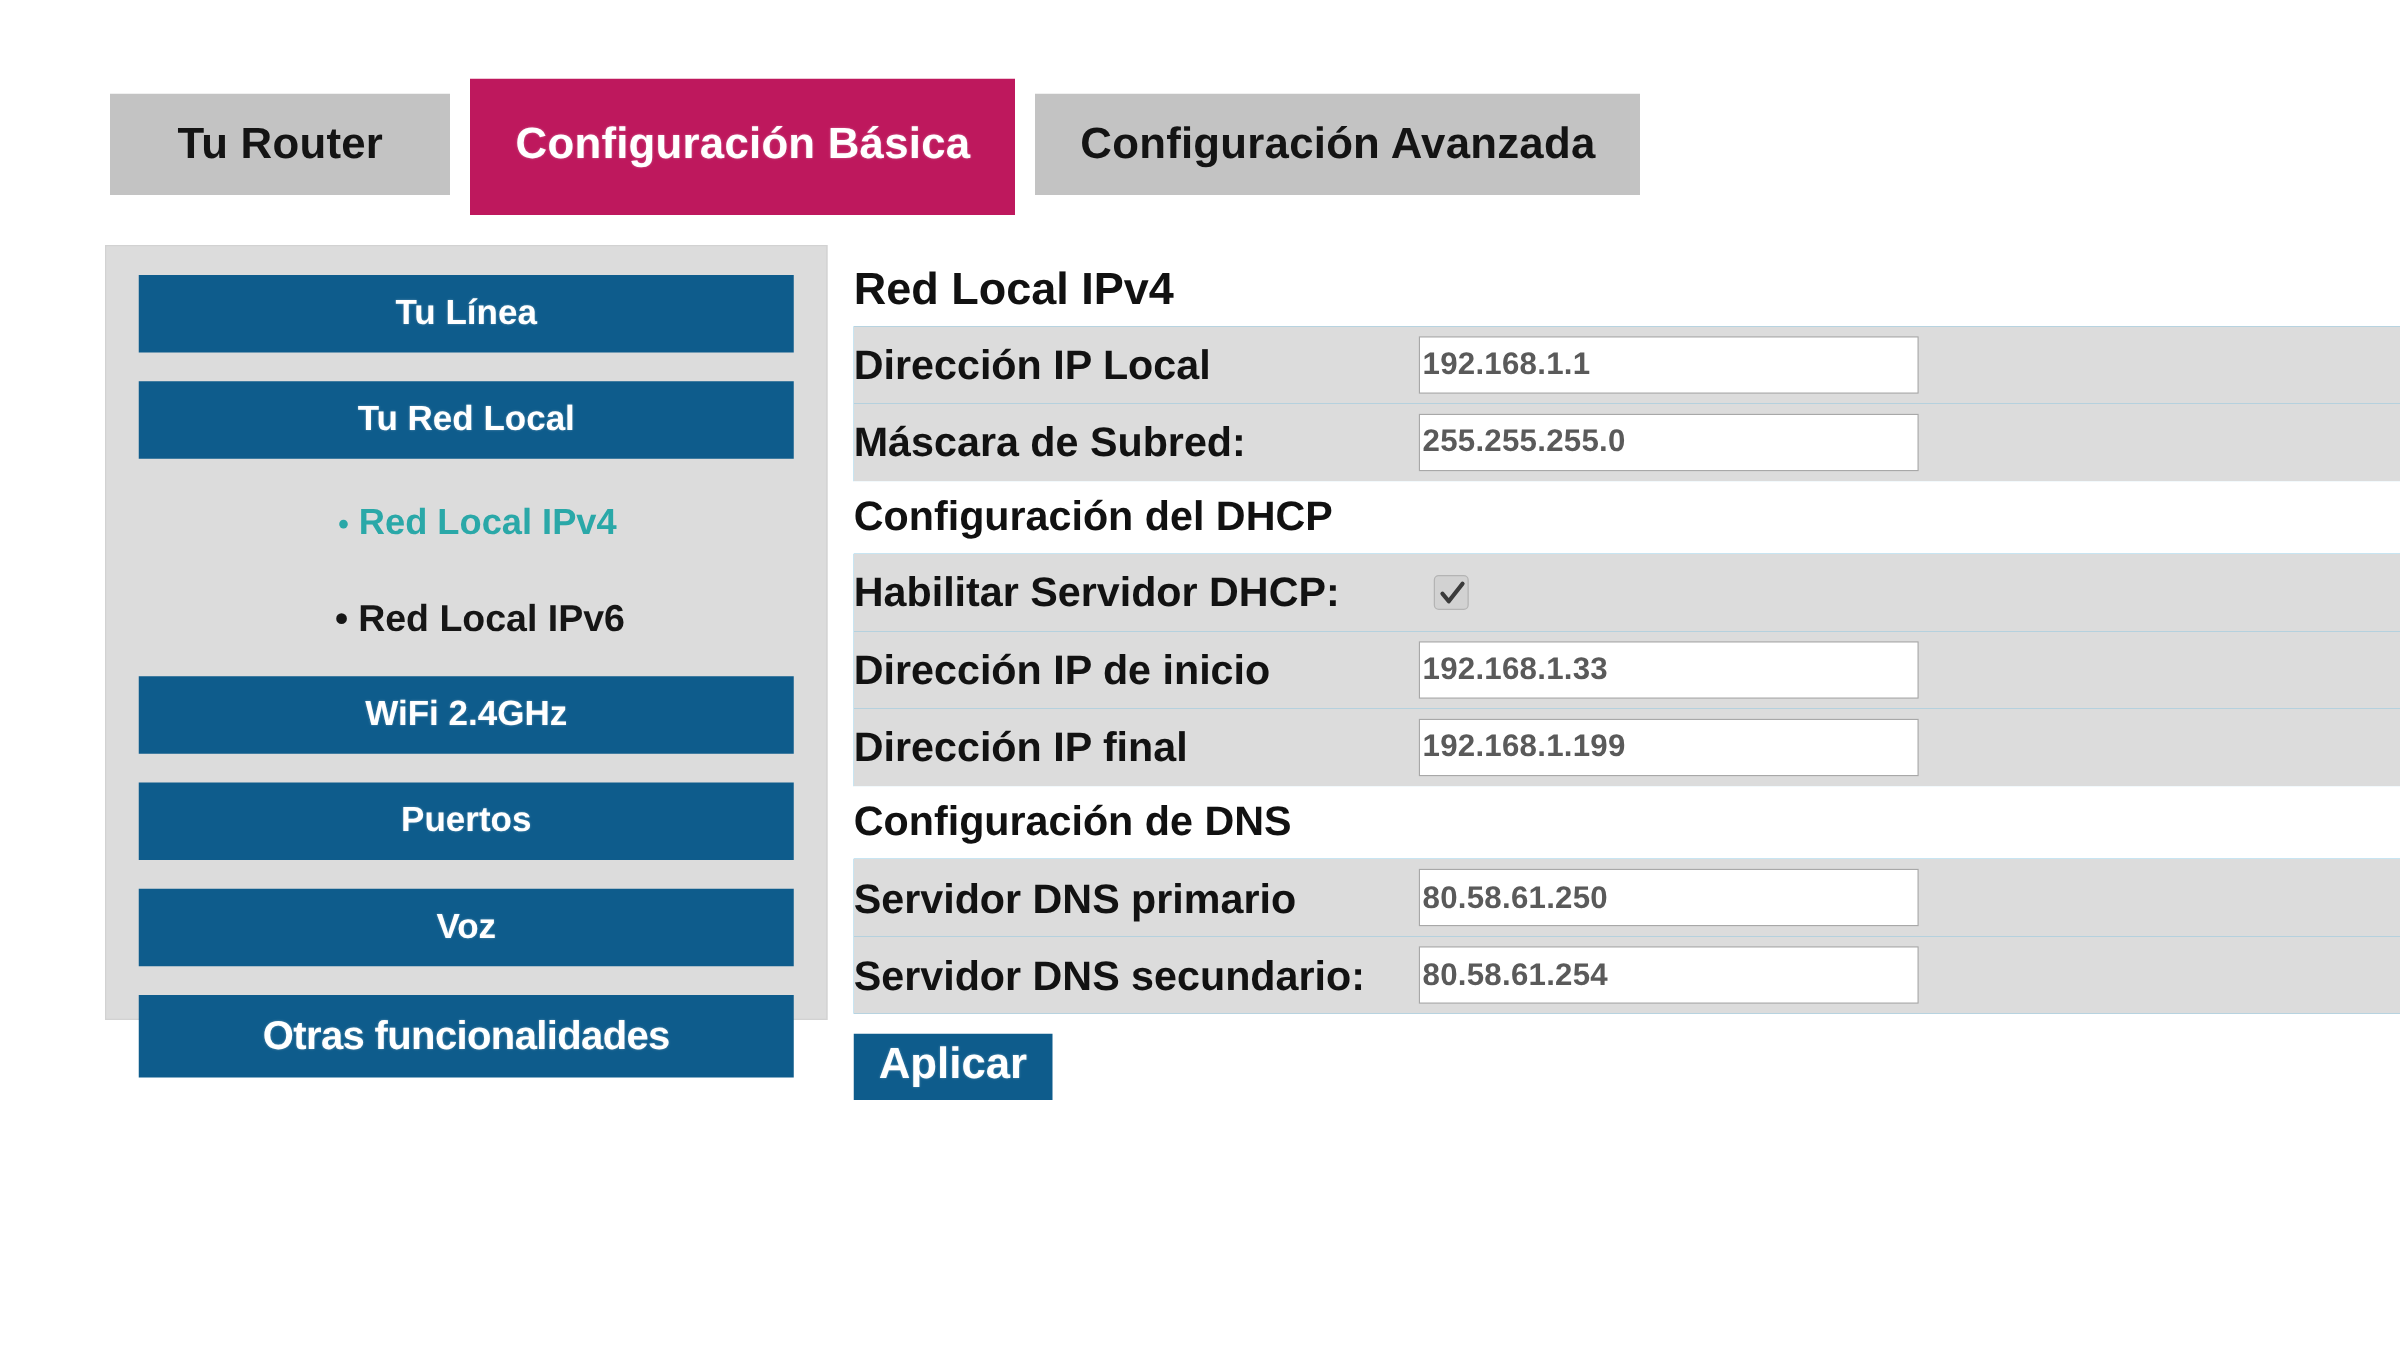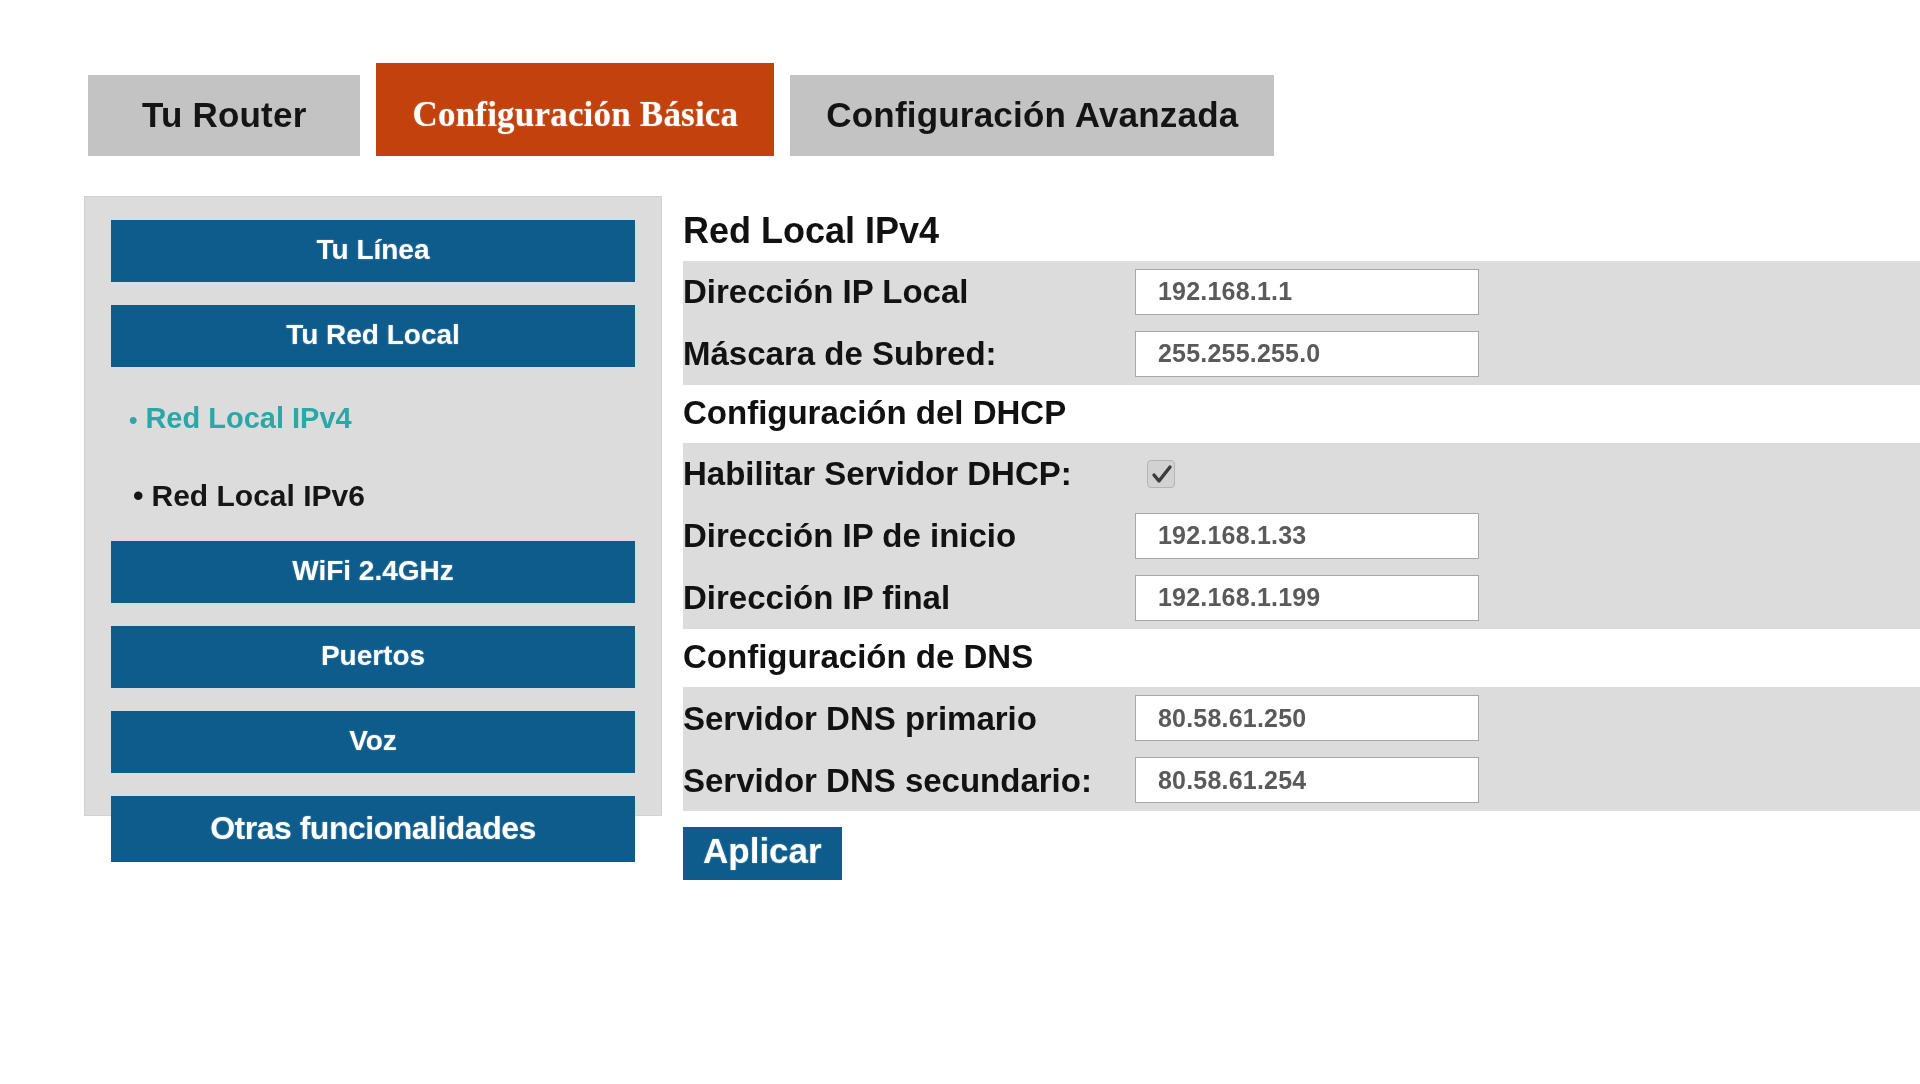--- a/index.html
+++ b/index.html
@@ -31,27 +31,26 @@
     font-weight: bold;
     letter-spacing: 0.2px;
     padding: 22px 36px 24px 36px;
     text-align: center;
     white-space: nowrap;
     line-height: 1;
     box-sizing: border-box;
   }
   .tab.first { padding-left: 54px; padding-right: 54px; text-align: right; }
   .tab.active {
-    background: #c2410c;
+    background: #be185d;
     color: #ffffff;
     margin-top: -12px;
     padding-top: 34px;
-    padding-bottom: 24px;
+    padding-bottom: 40px;
     text-shadow: 0 0 2px rgba(255,255,255,0.35);
-    font-family: Liberation Serif, serif;
   }
 
   
   .sidebar {
     position: absolute;
     left: 84px;
     top: 196px;
     width: 578px;
     height: 620px;
     background: #dcdcdc;
@@ -73,20 +72,21 @@
     box-sizing: border-box;
   }
   .side-btn.tight { letter-spacing: -0.5px; font-size: 32px; margin-top: 20px; }
   .subitem {
     font-size: 30px;
     font-weight: bold;
     color: #161616;
     padding: 14px 0 14px 22px;
     line-height: 1;
     white-space: nowrap;
+    text-align: center;
   }
   .subitem .dot {
     display: inline-block;
     font-size: 30px;
     line-height: 1;
     margin-right: 8px;
   }
   .subitem.active {
     color: #2aa8a8;
     font-size: 29px;
@@ -126,28 +126,28 @@
   .row .label {
     font-size: 33px;
     font-weight: bold;
     color: #121212;
     width: 452px;
     flex: 0 0 452px;
     white-space: nowrap;
     line-height: 1;
   }
   .field {
-    width: 344px;
+    width: 400px;
     height: 46px;
     background: #ffffff;
     border: 1px solid #a8a8a8;
     box-sizing: border-box;
     display: flex;
     align-items: center;
-    padding-left: 22px;
+    padding-left: 2px;
     font-size: 25px;
     font-weight: bold;
     color: #5a5a5a;
     letter-spacing: 0.2px;
     white-space: nowrap;
   }
   .checkbox-cell {
     width: 400px;
     display: flex;
     align-items: center;

